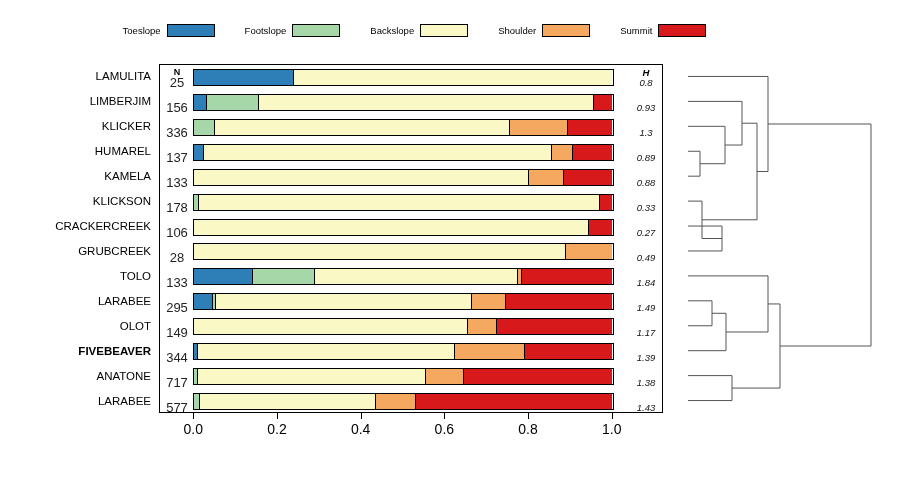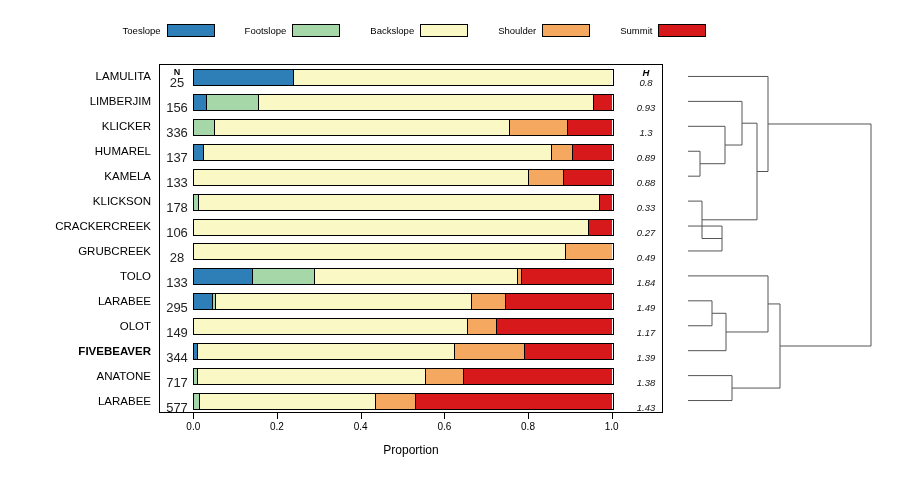--- a/index.html
+++ b/index.html
@@ -36,21 +36,21 @@
         transform:translate(-50%,-50%);text-align:center;white-space:nowrap;}
 
   .bar{position:absolute;height:17px;border:1.3px solid #000;box-sizing:border-box;
        display:flex;overflow:hidden;background:#fff;}
   .seg{height:100%;box-sizing:border-box;border-right:1.1px solid #000;}
   .seg:last-child{border-right:none;}
 
   
   .axis{position:absolute;left:159px;top:413px;width:504px;height:30px;}
   .tick{position:absolute;top:0;width:1px;height:6px;background:#000;}
-  .ticklab{position:absolute;top:8px;font-size:10px;transform:translateX(-50%);}
+  .ticklab{position:absolute;top:8px;font-size:14px;transform:translateX(-50%);}
   .xlab{position:absolute;left:159px;top:443px;width:504px;text-align:center;
         font-size:12px;}
 
   
   .dendro{position:absolute;left:663px;top:64px;width:237px;height:349px;}
   .dendro svg{display:block;}
 </style>
 </head>
 <body>
 
@@ -216,21 +216,20 @@
       <div class="ticklab" style="left: 117.98px;">0.2</div>
       <div class="tick" style="left: 201.66px;"></div>
       <div class="ticklab" style="left: 201.66px;">0.4</div>
       <div class="tick" style="left: 285.34px;"></div>
       <div class="ticklab" style="left: 285.34px;">0.6</div>
       <div class="tick" style="left: 369.02px;"></div>
       <div class="ticklab" style="left: 369.02px;">0.8</div>
       <div class="tick" style="left: 452.7px;"></div>
       <div class="ticklab" style="left: 452.7px;">1.0</div>
     </div>
-  <div class="xlab">Proportion</div>
 
   <div class="dendro">
       <svg width="237" height="349">
         <g fill="none" stroke="#555" stroke-width="1">
           <path d="M25,87.25 H37 V112.17857142857142 H25"></path>
           <path d="M25,62.32142857142857 H62 V99.71428571428571 H37"></path>
           <path d="M25,37.39285714285714 H79 V81.01785714285714 H62"></path>
           <path d="M25,162.03571428571428 H59 V186.9642857142857 H25"></path>
           <path d="M25,137.10714285714286 H39 V174.5 H59"></path>
           <path d="M79,59.20535714285714 H94 V155.80357142857144 H39"></path>

